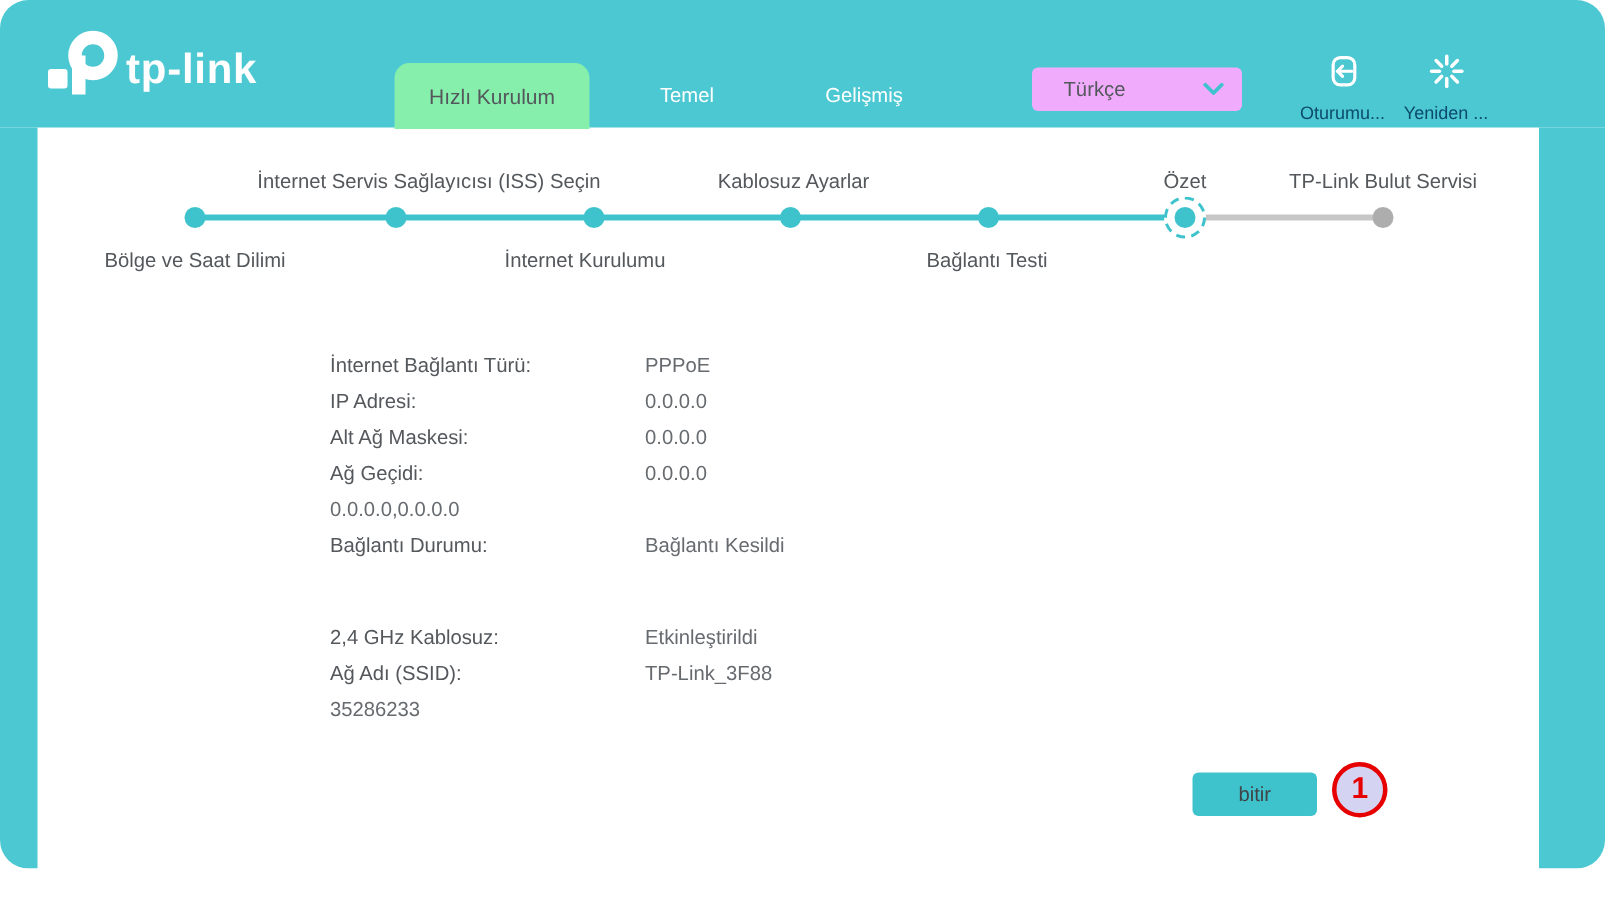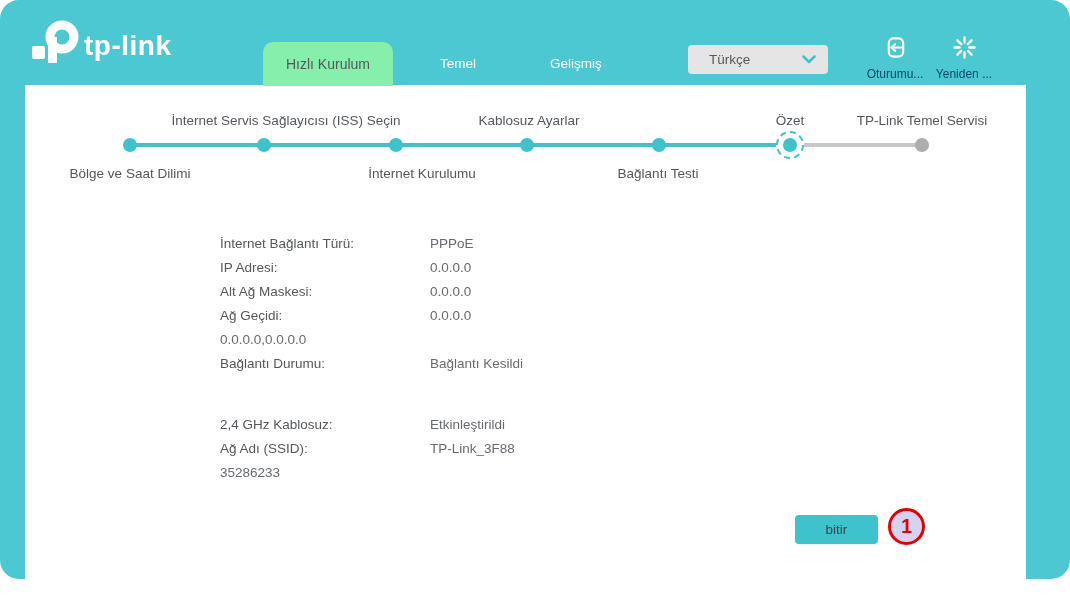--- a/index.html
+++ b/index.html
@@ -28,21 +28,21 @@
   .logo-text{color:#fff;font-size:28px;font-weight:bold;letter-spacing:.5px;margin-left:4px;margin-top:10px;}
 
   .tab-active{position:absolute;left:263px;top:42px;width:130px;height:44px;background:#86efac;
     border-radius:10px 10px 0 0;display:flex;align-items:center;justify-content:center;
     color:var(--text-dark);font-size:14px;cursor:pointer;}
   .tab{position:absolute;top:42px;height:43px;display:flex;align-items:center;justify-content:center;
     color:#fff;font-size:13.5px;cursor:pointer;}
   .tab.temel{left:418px;width:80px;}
   .tab.gelismis{left:532px;width:88px;}
 
-  .lang-select{position:absolute;left:688px;top:45px;width:140px;height:29px;background:#e5e5e5;
+  .lang-select{position:absolute;left:688px;top:45px;width:140px;height:29px;background:#f0abfc;
     border-radius:4px;display:flex;align-items:center;cursor:pointer;justify-content:flex-end;}
   .lang-select .val{color:var(--text-dark);font-size:13.5px;padding-left:21px;flex:1;}
   .lang-select .chev{margin-right:12px;display:flex;}
 
   .hdr-action{position:absolute;top:35px;width:64px;display:flex;flex-direction:column;align-items:center;
     color:#0c4a6e;cursor:pointer;}
   .hdr-action.logout{left:863px;}
   .hdr-action.reboot{left:932px;}
   .hdr-action .lbl{font-size:12px;margin-top:3px;white-space:nowrap;}
 
@@ -150,25 +150,25 @@
   <div class="dot" style="left:257px;"></div>
   <div class="dot" style="left:389px;"></div>
   <div class="dot" style="left:520px;"></div>
   <div class="dot" style="left:652px;"></div>
   <div class="dot-current-ring"></div>
   <div class="dot" style="left:783px;"></div>
   <div class="dot gray" style="left:915px;"></div>
 
   <div class="step-label below" style="left:130px;">Bölge ve Saat Dilimi</div>
   <div class="step-label above" style="left:286px;">İnternet Servis Sağlayıcısı (ISS) Seçin</div>
-  <div class="step-label below" style="left:422px;">İnternet Kurulumu</div>
+  <div class="step-label below" style="left:390px;">İnternet Kurulumu</div>
   <div class="step-label above" style="left:529px;">Kablosuz Ayarlar</div>
   <div class="step-label below" style="left:658px;">Bağlantı Testi</div>
   <div class="step-label above" style="left:790px;">Özet</div>
-  <div class="step-label above" style="left:922px;">TP-Link Temel Servisi</div>
+  <div class="step-label above" style="left:922px;">TP-Link Bulut Servisi</div>
 
   <div class="summary-block internet">
     <div class="srow">
       <span class="k">İnternet Bağlantı Türü:</span>
       <span class="v">PPPoE</span>
     </div>
     <div class="srow">
       <span class="k">IP Adresi:</span>
       <span class="v">0.0.0.0</span>
     </div>

